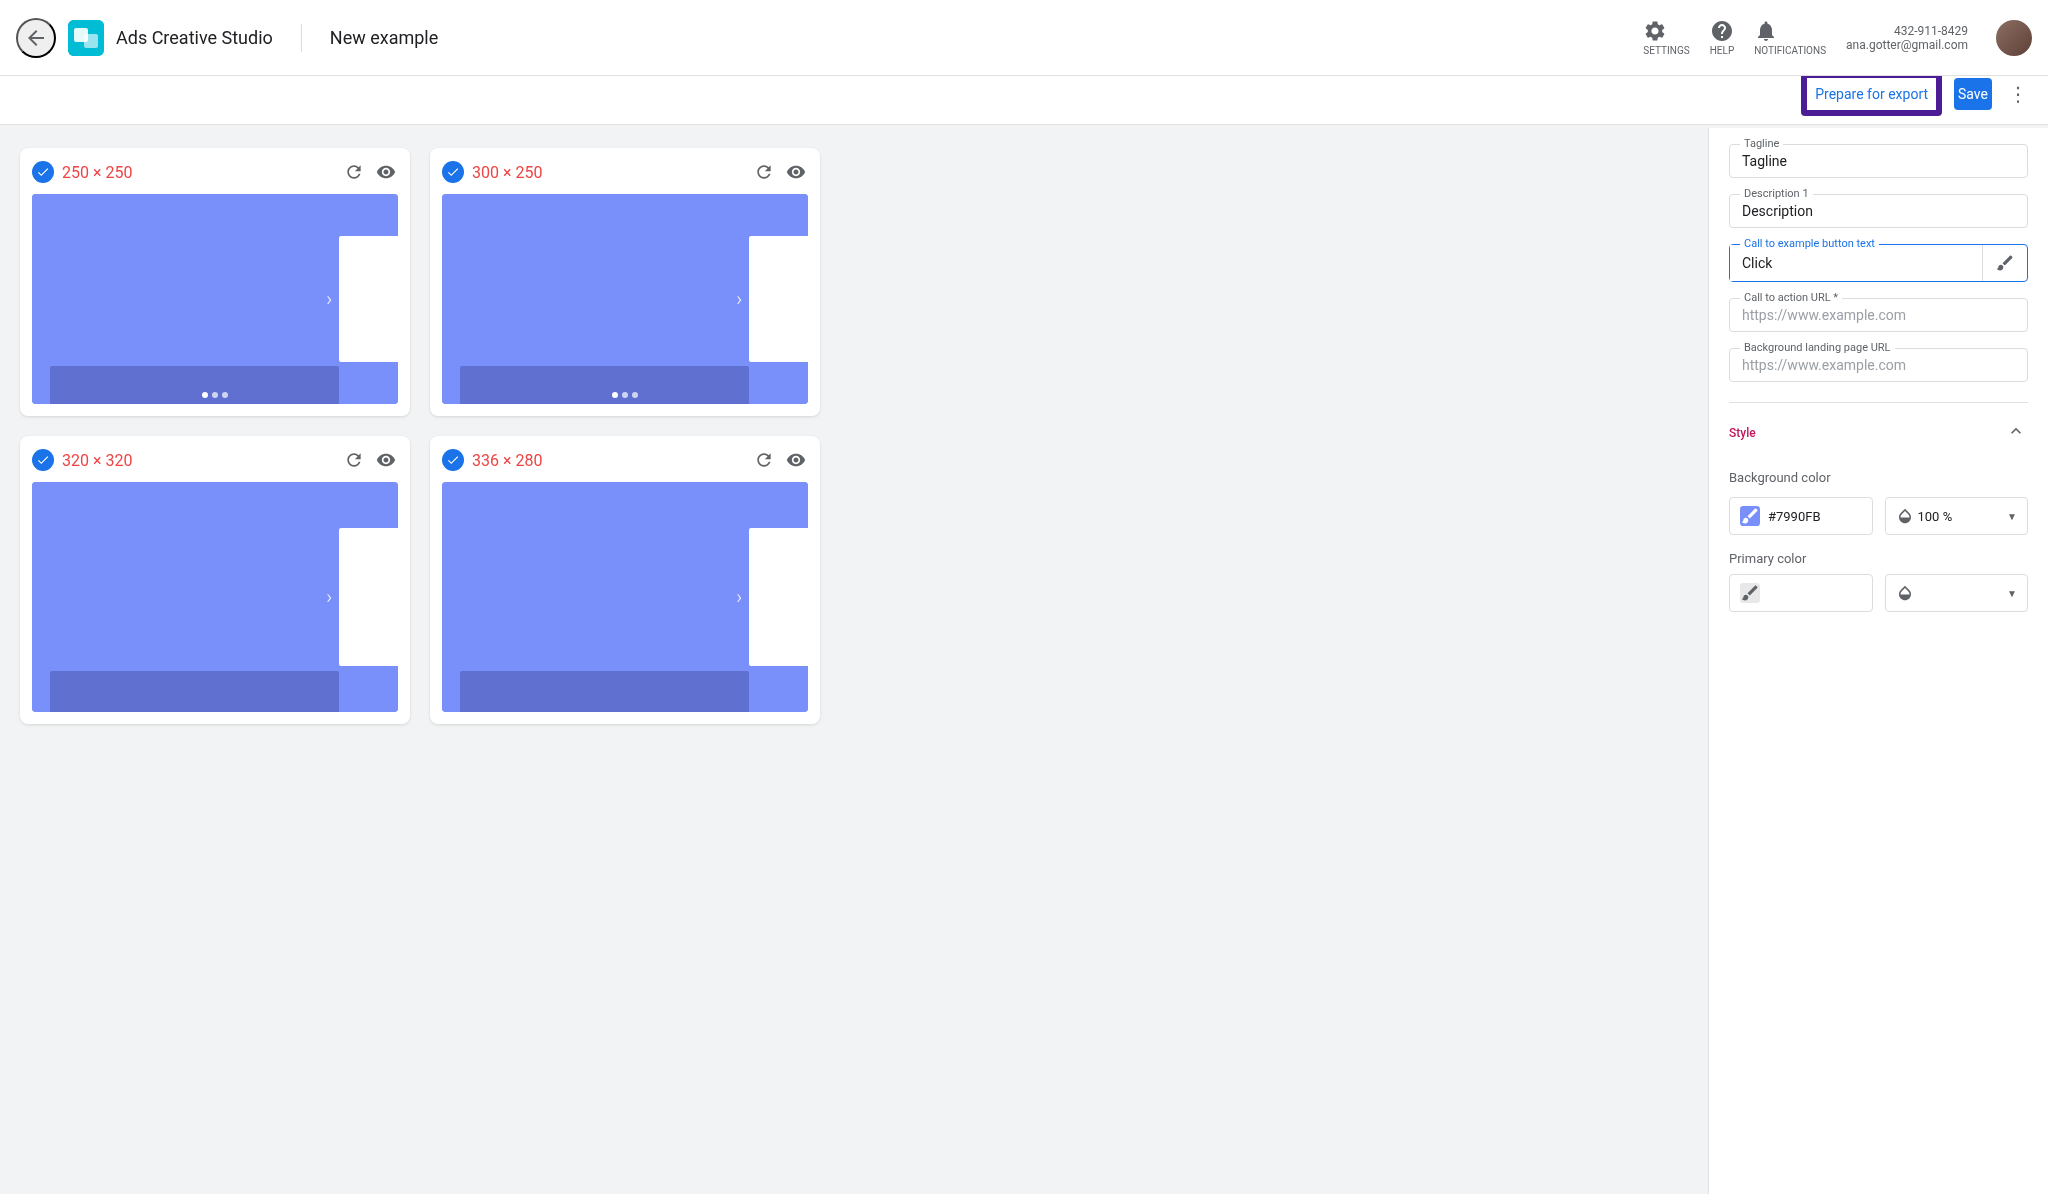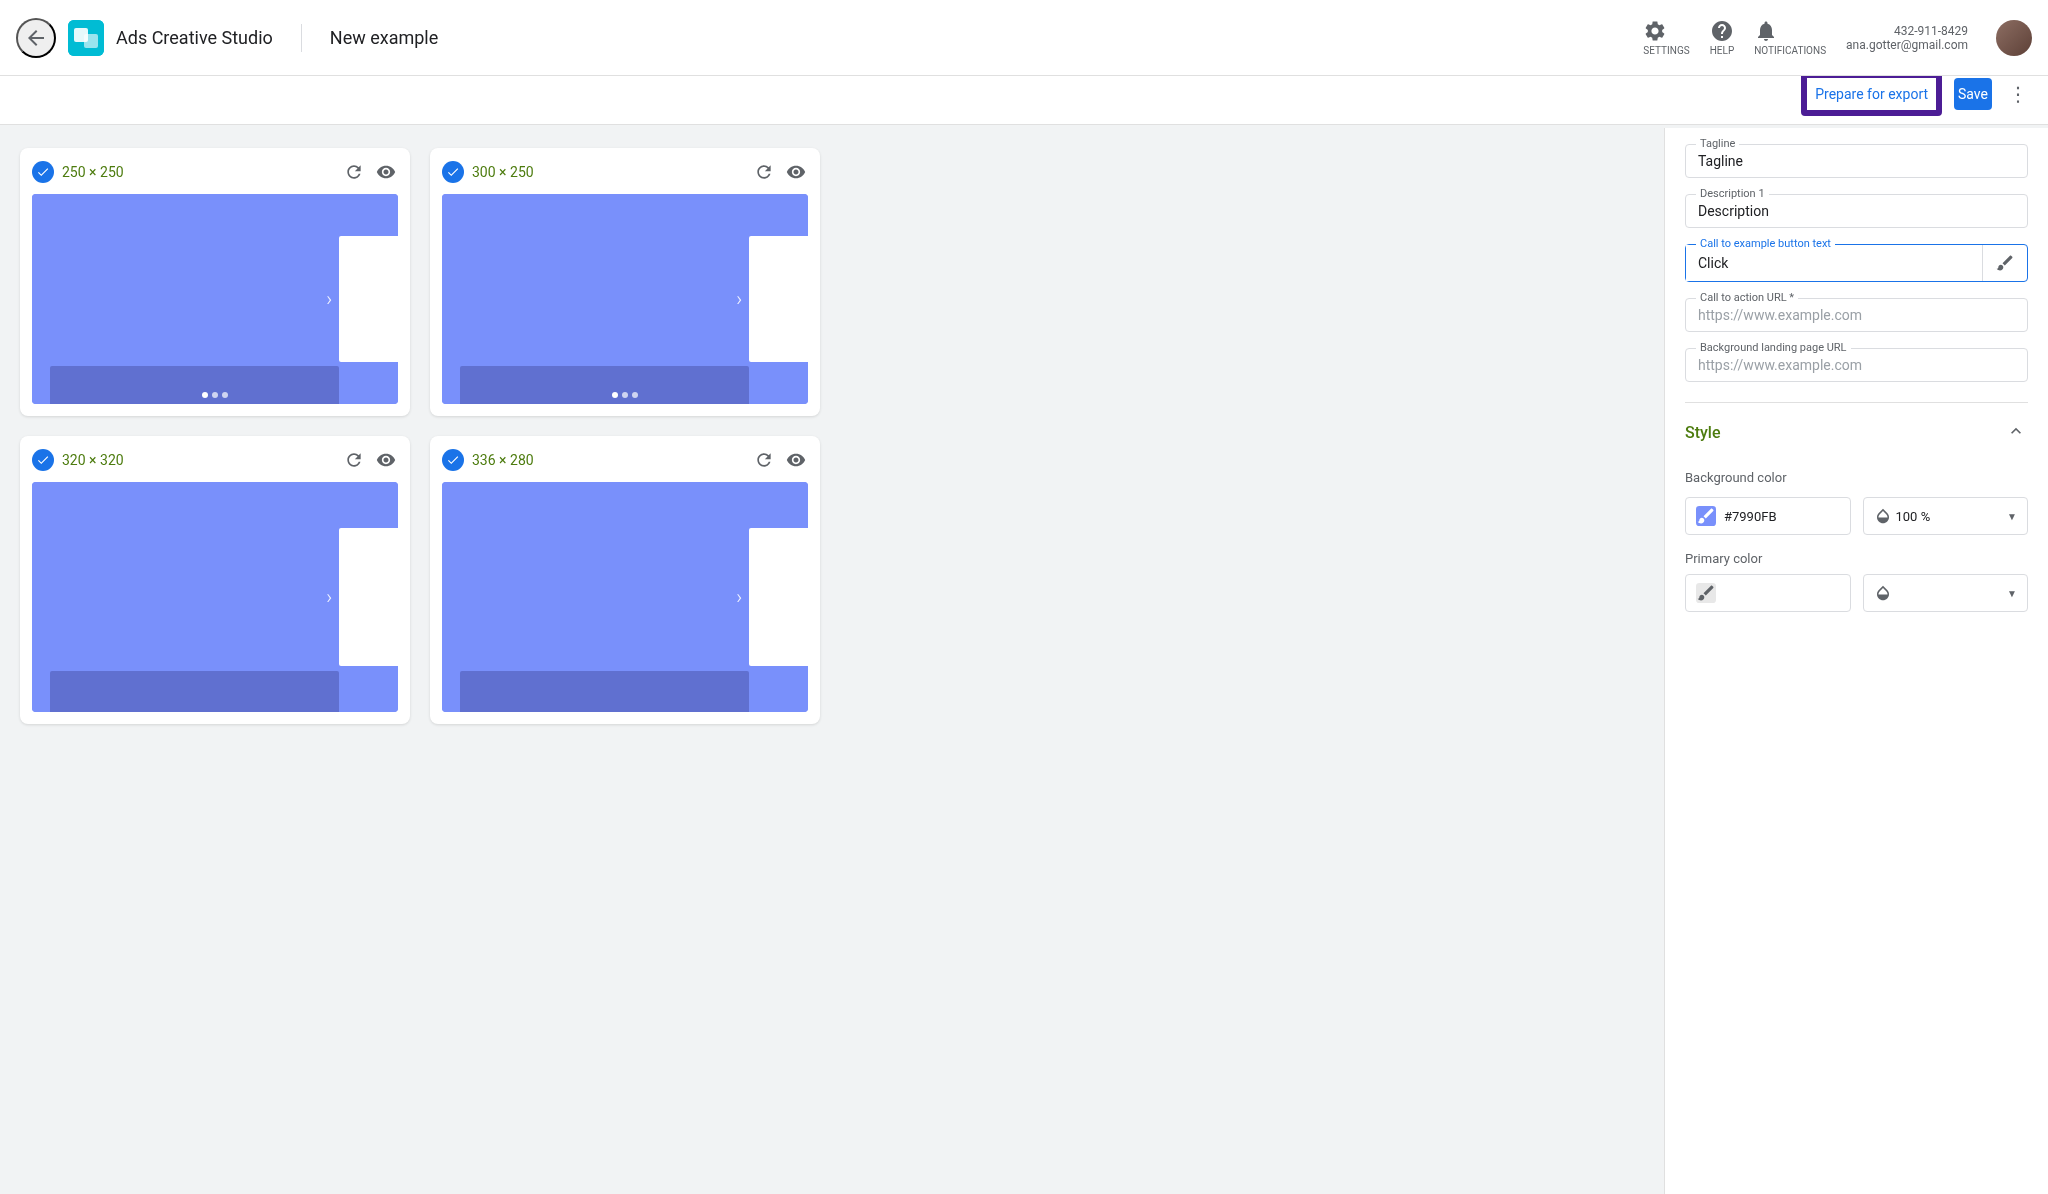--- a/index.html
+++ b/index.html
@@ -173,22 +173,22 @@
     .ad-check {
       width: 22px; height: 22px;
       border-radius: 50%;
       background: #1a73e8;
       display: flex; align-items: center; justify-content: center;
       margin-right: 8px;
       flex-shrink: 0;
     }
     .ad-check svg { width: 14px; height: 14px; fill: white; }
     .ad-size-label {
-      font-size: 14px;
-      color: #4d7c0f;
+      font-size: 16px;
+      color: #ef4444;
       flex: 1;
     }
     .ad-card-actions {
       display: flex;
       gap: 8px;
       margin-left: auto;
     }
     .ad-action-btn {
       color: #5f6368;
       cursor: pointer;
@@ -258,21 +258,21 @@
     .ad-dot {
       width: 6px; height: 6px;
       border-radius: 50%;
       background: white;
       opacity: 0.7;
     }
     .ad-dot.active { opacity: 1; }
 
     
     .right-panel {
-      width: 384px;
+      width: 340px;
       background: white;
       border-left: 1px solid #e0e0e0;
       overflow-y: auto;
       padding: 0 20px 20px 20px;
     }
 
     
     .field-group {
       margin-top: 16px;
     }
@@ -346,23 +346,23 @@
     }
 
     
     .style-header {
       display: flex;
       align-items: center;
       justify-content: space-between;
       padding: 16px 0 8px 0;
     }
     .style-title {
-      font-size: 16px;
+      font-size: 12px;
       font-weight: 500;
-      color: #4d7c0f;
+      color: #be185d;
     }
     .collapse-btn {
       color: #5f6368;
       cursor: pointer;
       background: none;
       border: none;
       padding: 2px;
     }
     .collapse-btn svg { width: 20px; height: 20px; }
 

